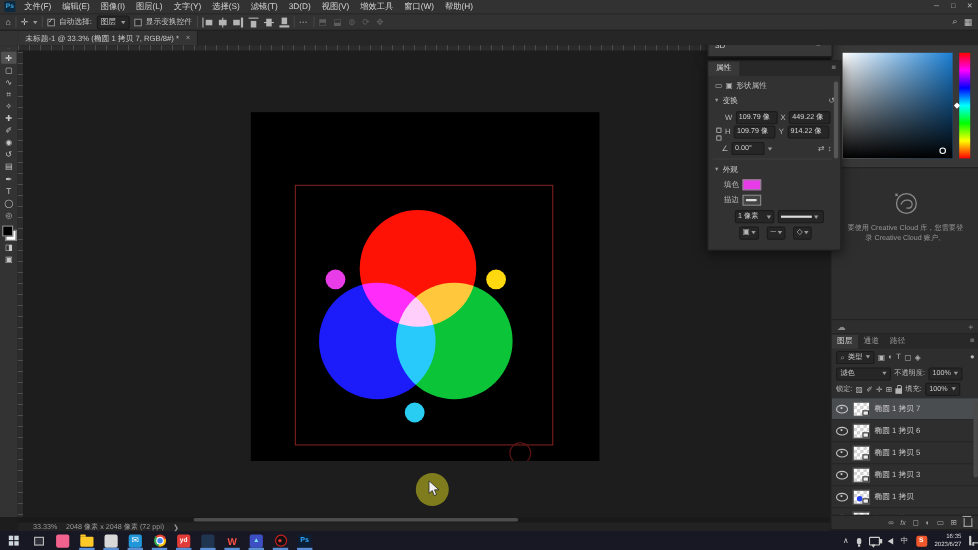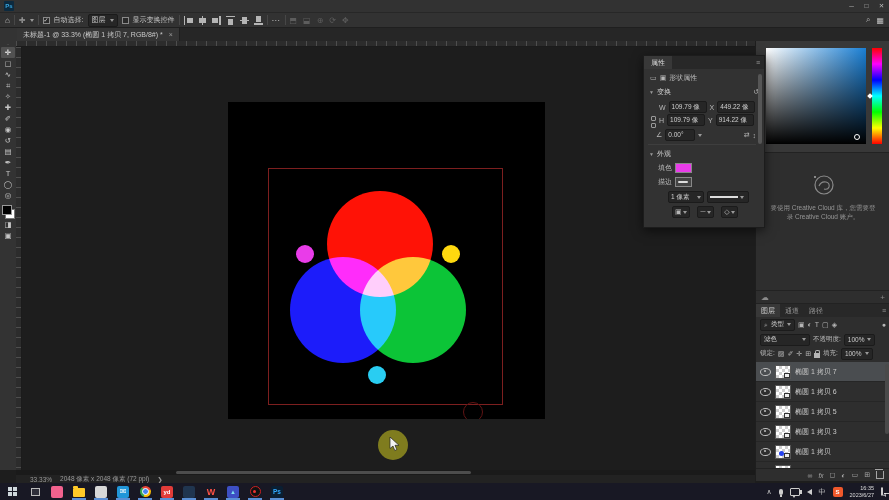--- a/index.html
+++ b/index.html
@@ -186,20 +186,34 @@
     background:#85821f;opacity:.95;z-index:50;}
   #cursor-arrow{position:absolute;left:11px;top:7px;}
 </style>
 </head>
 <body>
 
 <div id="app">
 
   <div id="menubar">
     <div class="pslogo">Ps</div>
+    <div id="menu-items" style="display:flex;">
+        <span class="menu-item">文件(F)</span>
+        <span class="menu-item">编辑(E)</span>
+        <span class="menu-item">图像(I)</span>
+        <span class="menu-item">图层(L)</span>
+        <span class="menu-item">文字(Y)</span>
+        <span class="menu-item">选择(S)</span>
+        <span class="menu-item">滤镜(T)</span>
+        <span class="menu-item">3D(D)</span>
+        <span class="menu-item">视图(V)</span>
+        <span class="menu-item">增效工具</span>
+        <span class="menu-item">窗口(W)</span>
+        <span class="menu-item">帮助(H)</span>
+      </div>
     <div id="win-controls">
       <span class="winbtn">─</span>
       <span class="winbtn">□</span>
       <span class="winbtn">✕</span>
     </div>
   </div>
 
   <div id="optionsbar">
     <span class="oicon">⌂</span>
     <span class="vsep"></span>
@@ -445,20 +459,24 @@
         <span class="fx">fx</span>
         <span>◻</span>
         <span>◐</span>
         <span>▭</span>
         <span>⊞</span>
         <span class="trash"></span>
       </div>
     </div>
   </div>
 
+  <div class="floatpanel" id="panel-3d">
+    <span>3D</span>
+    <span class="pmenu">≡</span>
+  </div>
 
   <div class="floatpanel" id="panel-props">
     <div id="props-tabbar">
       <span id="props-tab">属性</span>
       <span class="pmenu">≡</span>
     </div>
     <div class="prow" style="left:6px;top:17px;">
       <span class="licon">▭</span>
       <span class="licon">▣</span>
       <span>形状属性</span>

